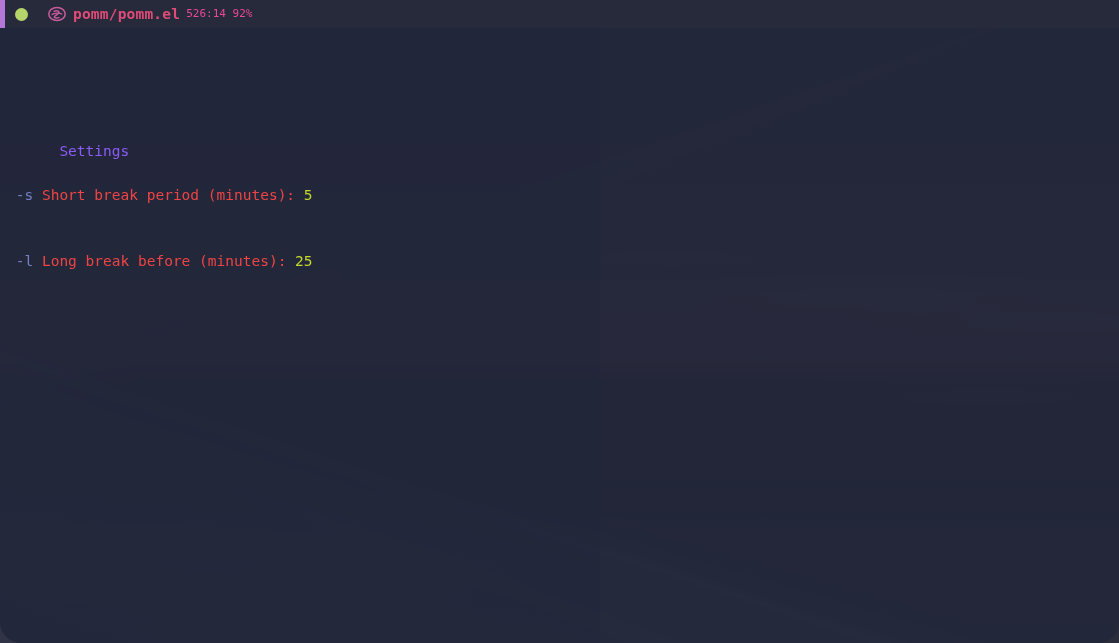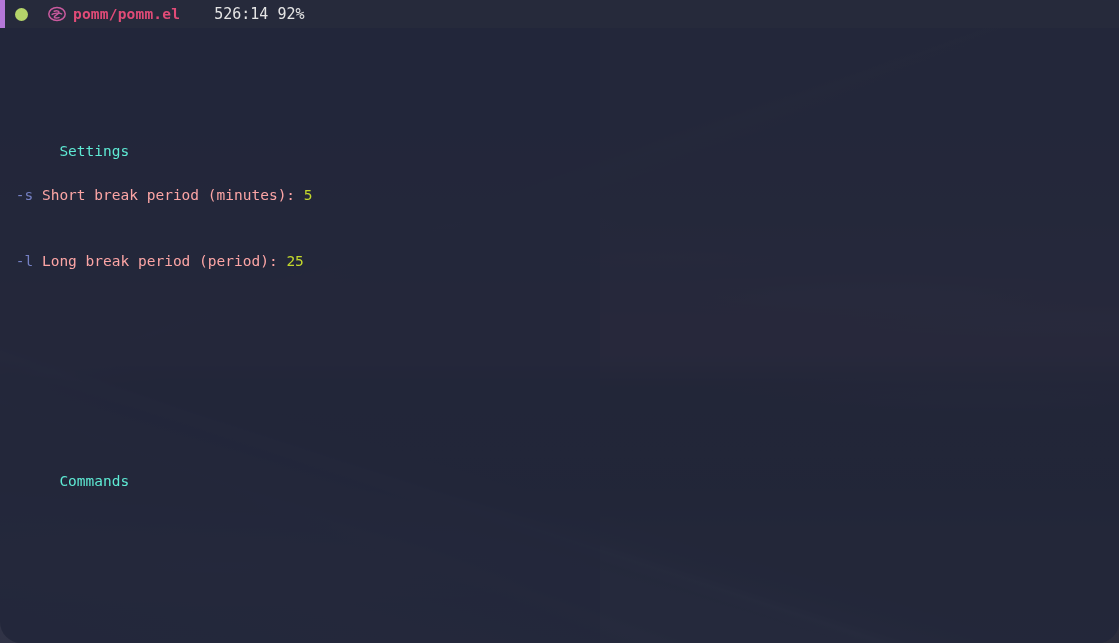--- a/index.html
+++ b/index.html
@@ -115,39 +115,39 @@
   }
   .tab-title {
     margin-left: 7px;
     color: #e04b77;
     font-weight: bold;
     font-size: 14.5px;
     letter-spacing: 0.2px;
     white-space: nowrap;
   }
   .tab-meta {
-    margin-left: 34px;
-    color: #e5e5e5;
-    font-size: 15px;
+    margin-left: 6px;
+    color: #ec4899;
+    font-size: 11px;
     white-space: nowrap;
   }
 
   
   #content {
     position: relative;
     z-index: 2;
     padding: 2px 0 0 7px;
     white-space: pre;
   }
   .row { height: 22px; white-space: pre; }
   .blank { height: 22px; }
 
-  .sec-head  { color: #5eead4; }
+  .sec-head  { color: #8b5cf6; }
   .flag      { color: #7580c4; }
-  .label     { color: #fca5a5; }
+  .label     { color: #ef4444; }
   .value     { color: #c3d82c; }
 </style>
 </head>
 <body>
 
 <div id="wallpaper"></div>
 
 <div id="terminal">
 
   <div id="header">
@@ -164,28 +164,25 @@
     <div class="tab-meta">526:14 92%</div>
   </div>
 
   <div id="content">
 
     
     <div class="row">
       <span class="sec-head">Settings</span>
     </div>
     <div class="row"> <span class="flag">-s</span><span class="label"> Short break period (minutes): </span><span class="value">5</span></div>
-    <div class="row"> <span class="flag">-l</span><span class="label"> Long break period (period): </span><span class="value">25</span></div>
+    <div class="row"> <span class="flag">-l</span><span class="label"> Long break before (minutes): </span><span class="value">25</span></div>
 
     <div class="blank"></div>
 
     
-    <div class="row">
-      <span class="sec-head">Commands</span>
-    </div>
     
 
     
 
     
     
     
 
     
 

